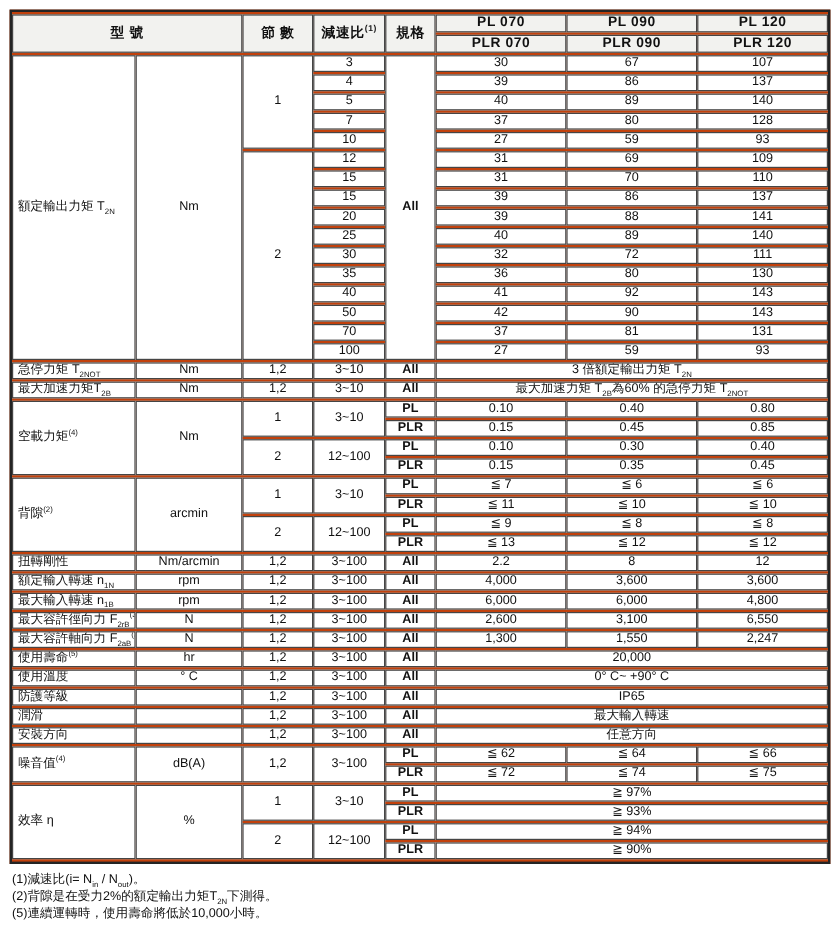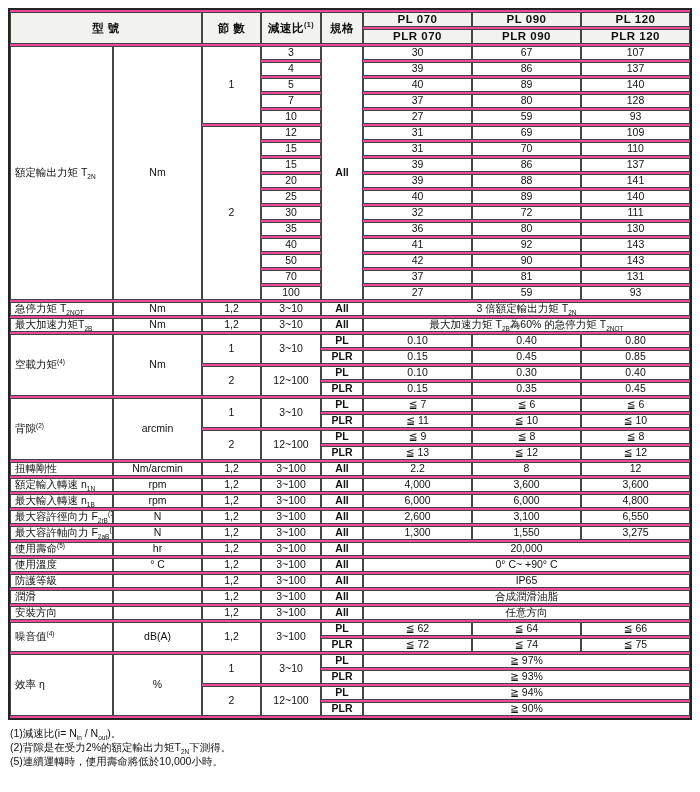--- a/index.html
+++ b/index.html
@@ -5,21 +5,21 @@
   html,body{margin:0;padding:0;}
   body{
     width:700px;height:792px;box-sizing:border-box;
     background:#ffffff;padding:8px 8px 0 8px;
     font-family:"Liberation Sans","DejaVu Sans",sans-serif;
     color:#111;
     -webkit-font-smoothing:antialiased;
   }
   .table-frame{
     border:2px solid #242424;
-    background:#ec4899;
+    background:#c2410c;
   }
   table.spec-table{
     width:100%;
     table-layout:fixed;
     border-collapse:separate;
     border-spacing:0 2px;
   }
   table.spec-table td{
     border:1px solid #454545;
     background:#ffffff;
@@ -319,21 +319,21 @@
           <td class="k-val">6,550</td>
         </tr>
         <tr>
           <td class="k-label">最大容許軸向力 F<sub>2aB</sub><sup>(3)</sup></td>
           <td class="k-unit">N</td>
           <td class="k-stage">1,2</td>
           <td class="k-ratio">3~100</td>
           <td class="k-spec">All</td>
           <td class="k-val">1,300</td>
           <td class="k-val">1,550</td>
-          <td class="k-val">3,275</td>
+          <td class="k-val">2,247</td>
         </tr>
         <tr>
           <td class="k-label">使用壽命<sup>(5)</sup></td>
           <td class="k-unit">hr</td>
           <td class="k-stage">1,2</td>
           <td class="k-ratio">3~100</td>
           <td class="k-spec">All</td>
           <td colspan="3" class="k-val">20,000</td>
         </tr>
         <tr>
@@ -351,21 +351,21 @@
           <td class="k-ratio">3~100</td>
           <td class="k-spec">All</td>
           <td colspan="3" class="k-val">IP65</td>
         </tr>
         <tr>
           <td class="k-label">潤滑</td>
           <td class="k-unit"></td>
           <td class="k-stage">1,2</td>
           <td class="k-ratio">3~100</td>
           <td class="k-spec">All</td>
-          <td colspan="3" class="k-val">合成潤滑油脂</td>
+          <td colspan="3" class="k-val">最大輸入轉速</td>
         </tr>
         <tr>
           <td class="k-label">安裝方向</td>
           <td class="k-unit"></td>
           <td class="k-stage">1,2</td>
           <td class="k-ratio">3~100</td>
           <td class="k-spec">All</td>
           <td colspan="3" class="k-val">任意方向</td>
         </tr>
         <tr>

